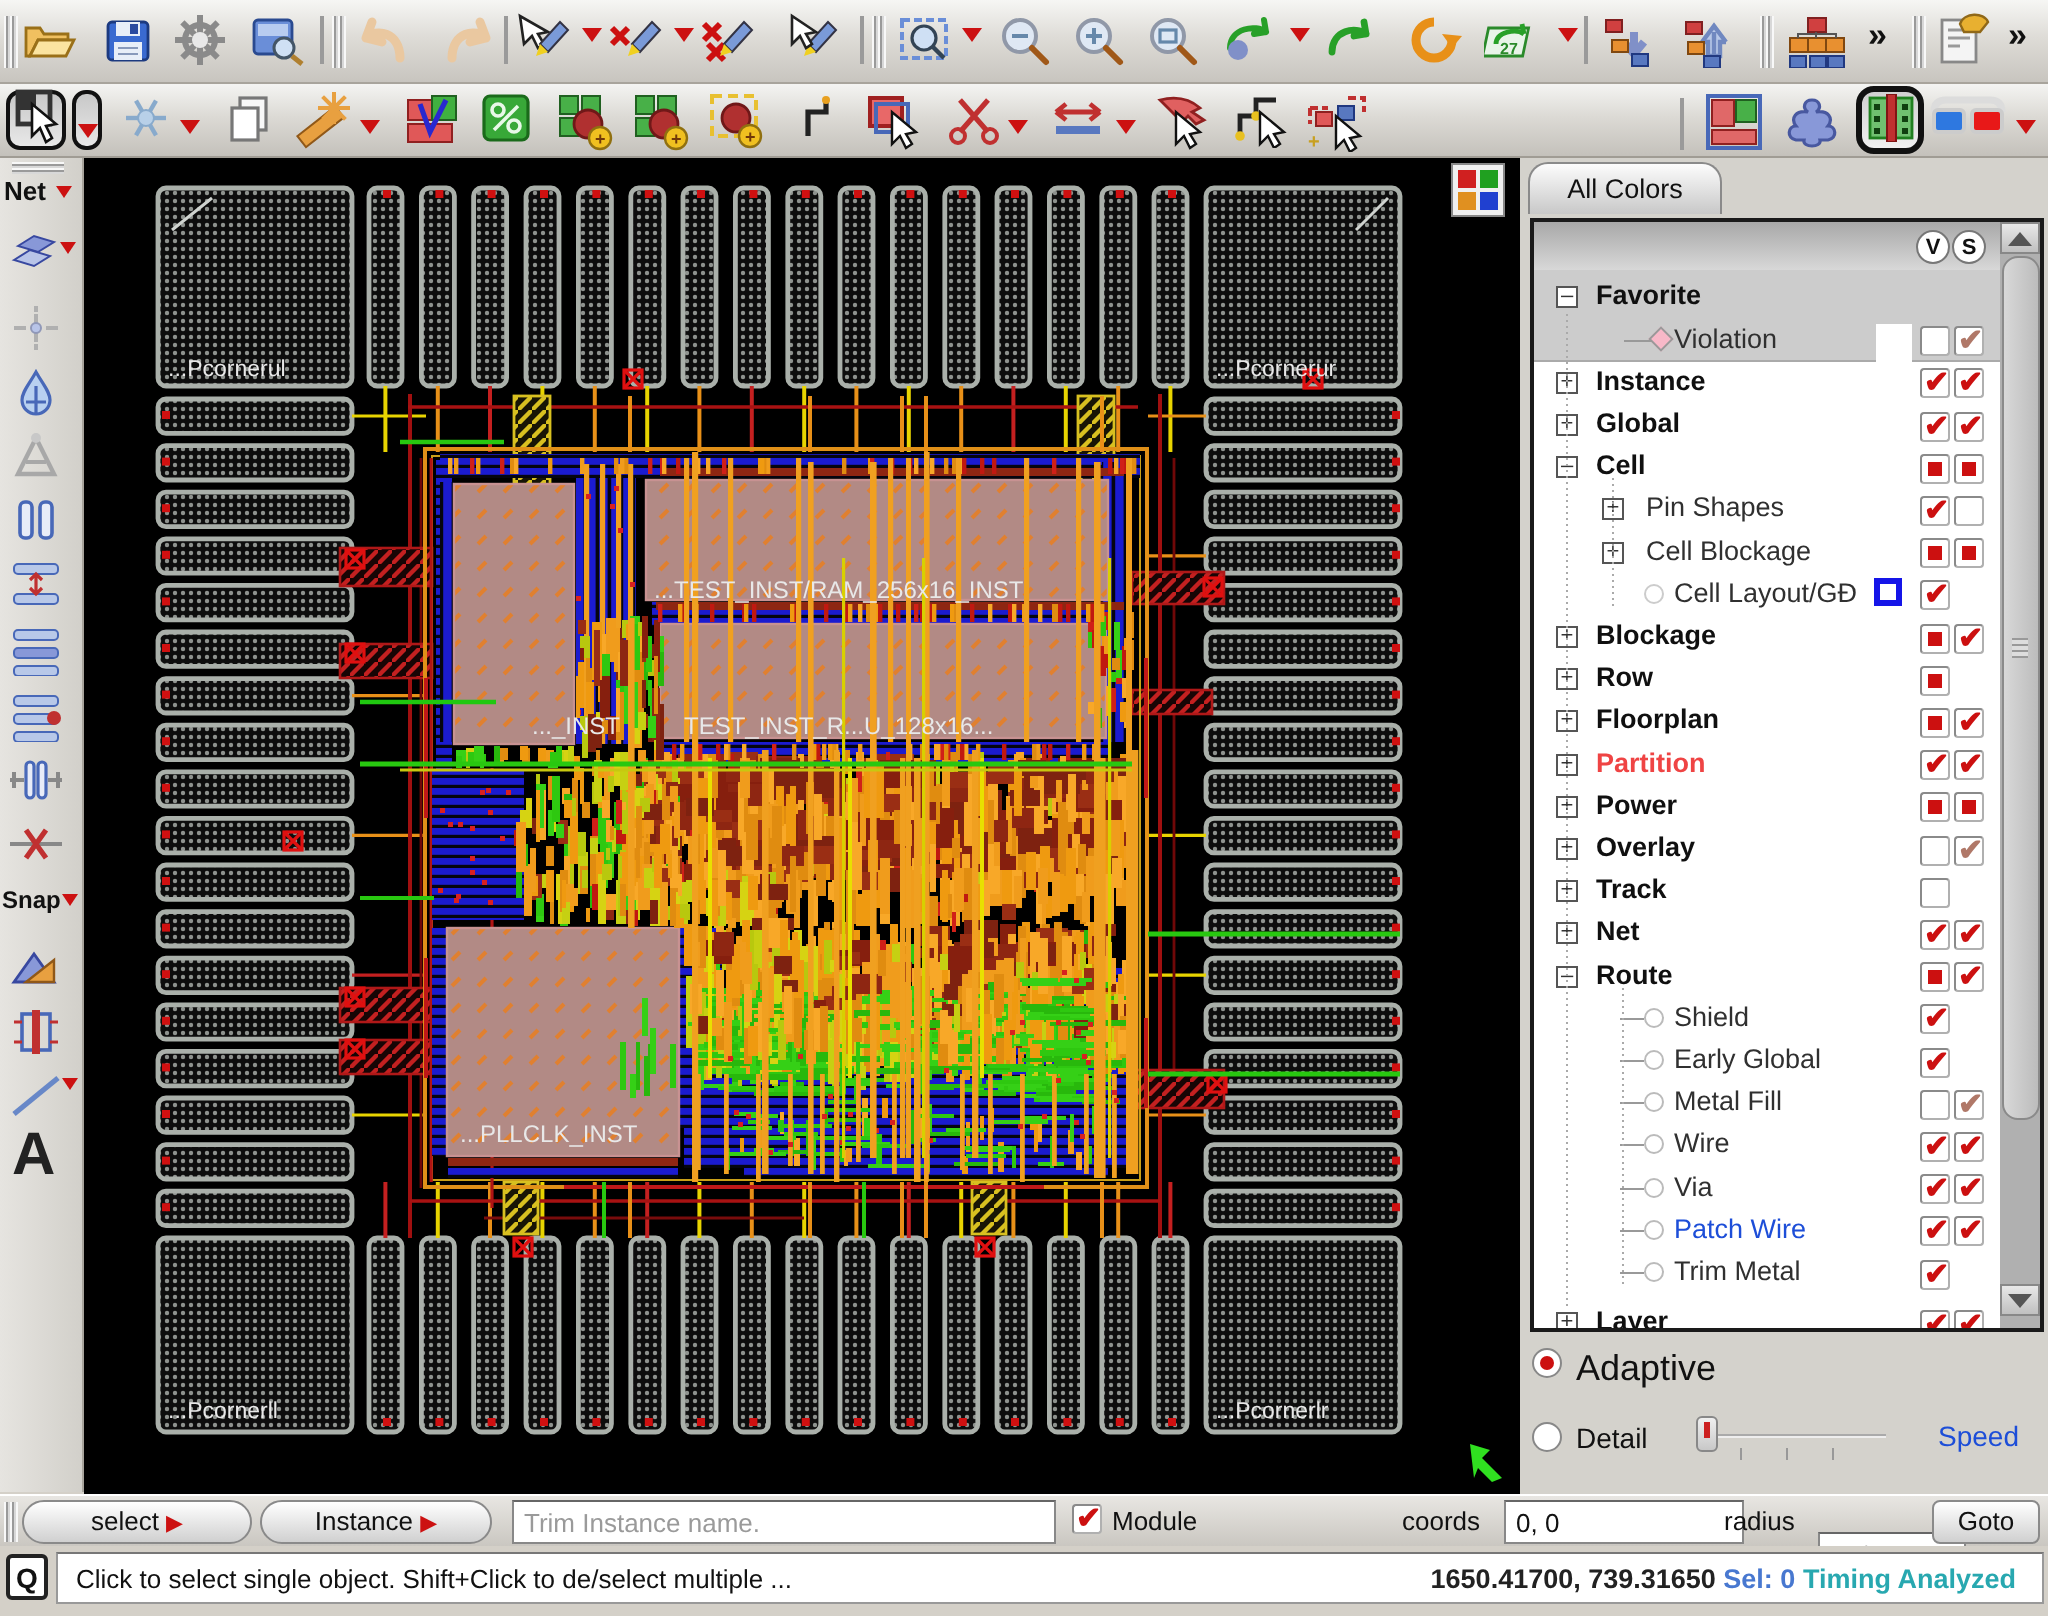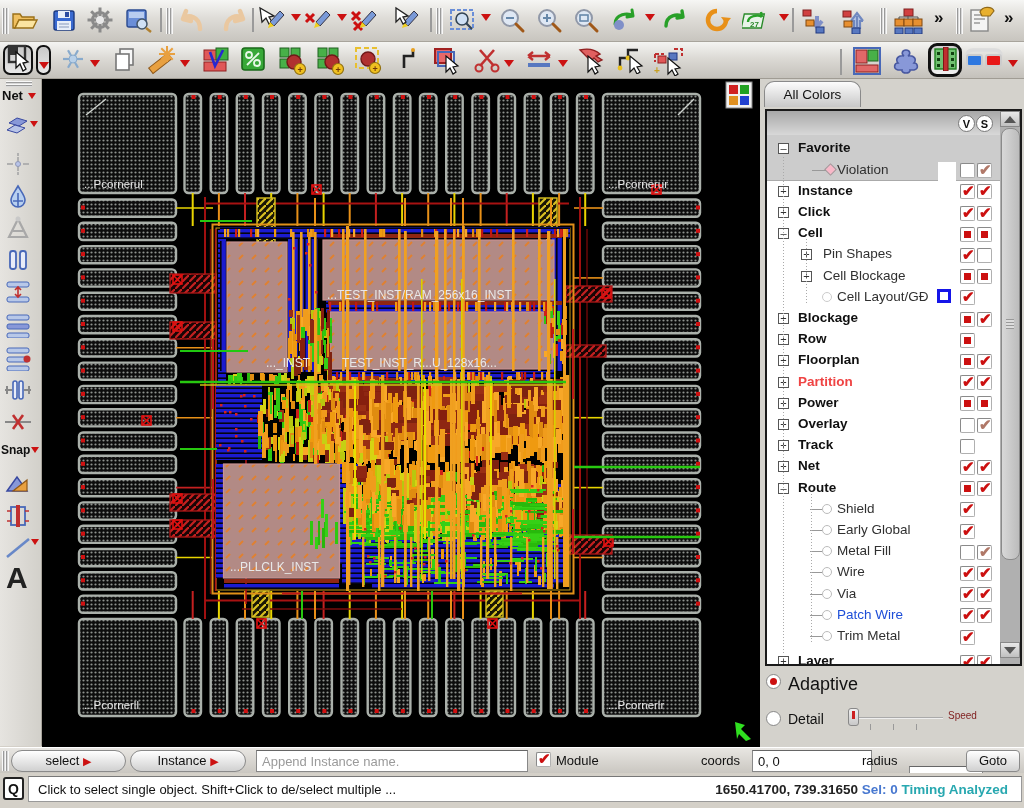--- a/index.html
+++ b/index.html
@@ -2993,21 +2993,21 @@
       <div class="cb" style="left:193px;top:52.1px"></div>
       <div class="cb chkdim" style="left:210px;top:52.1px"></div>
       <div class="trow" style="top:70.8px">
         <div class="exp" style="left:11px;top:4.1px">+</div>
         <div class="abs" style="left:31px;top:1px;font-weight:bold;color:#101010">Instance</div>
       </div>
       <div class="cb chk" style="left:193px;top:73.3px"></div>
       <div class="cb chk" style="left:210px;top:73.3px"></div>
       <div class="trow" style="top:92.0px">
         <div class="exp" style="left:11px;top:4.1px">+</div>
-        <div class="abs" style="left:31px;top:1px;font-weight:bold;color:#101010">Click</div>
+        <div class="abs" style="left:31px;top:1px;font-weight:bold;color:#101010">Global</div>
       </div>
       <div class="cb chk" style="left:193px;top:94.5px"></div>
       <div class="cb chk" style="left:210px;top:94.5px"></div>
       <div class="trow" style="top:113.2px">
         <div class="exp" style="left:11px;top:4.1px">–</div>
         <div class="abs" style="left:31px;top:1px;font-weight:bold;color:#101010">Cell</div>
       </div>
       <div class="cb part" style="left:193px;top:115.7px"></div>
       <div class="cb part" style="left:210px;top:115.7px"></div>
       <div class="trow" style="top:134.4px">
@@ -3147,27 +3147,27 @@
     <div class="abs" style="left:10px;top:599px;width:7px;height:7px;border-radius:50%;background:#cc1010"></div>
     <div class="abs" style="left:28px;top:595px;font-size:18px;color:#111">Adaptive</div>
     <div class="abs" style="left:6px;top:632px;width:15px;height:15px;border-radius:50%;background:#fff;border:1px solid #888"></div>
     <div class="abs" style="left:28px;top:632px;font-size:14px;color:#111">Detail</div>
     <div class="abs" style="left:88px;top:638px;width:95px;height:2px;background:#aaa;border-bottom:1px solid #eee"></div>
     <div class="abs" style="left:88px;top:629px;width:11px;height:18px;background:linear-gradient(#f0f0f0,#c8c8c8);border:1px solid #888;border-radius:3px"></div>
     <div class="abs" style="left:92px;top:632px;width:3px;height:8px;background:#cc2020"></div>
     <div class="abs" style="left:110px;top:645px;width:1px;height:6px;background:#999"></div>
     <div class="abs" style="left:133px;top:645px;width:1px;height:6px;background:#999"></div>
     <div class="abs" style="left:156px;top:645px;width:1px;height:6px;background:#999"></div>
-    <div class="abs" style="left:188px;top:631px;font-size:10px;color:#7f1d1d">Speed</div>
+    <div class="abs" style="left:209px;top:631px;font-size:14px;color:#1d4ed8">Speed</div>
   </div>
 <div id="cmdbar" class="abs">
     <div class="abs" style="left:2px;top:3px;width:7px;height:20px;background:repeating-linear-gradient(90deg,#f8f8f8 0 1px,#9a9a9a 1px 2px,#d8d8d8 2px 3px)"></div>
     <div class="pill" style="left:11px;top:2px;width:115px">select <span style="color:#cc1111;font-size:11px">▶</span></div>
     <div class="pill" style="left:130px;top:2px;width:116px">Instance <span style="color:#cc1111;font-size:11px">▶</span></div>
-    <div class="inp" style="left:256px;top:2px;width:272px;color:#9a9a9a">Append Instance name.</div>
+    <div class="inp" style="left:256px;top:2px;width:272px;color:#9a9a9a">Trim Instance name.</div>
     <div class="cb chk" style="left:536px;top:4px"></div>
     <div class="abs" style="left:556px;top:5px;font-size:13px;color:#111">Module</div>
     <div class="abs" style="left:701px;top:5px;font-size:13px;color:#111">coords</div>
     <div class="inp" style="left:752px;top:2px;width:120px">0, 0</div>
     <div class="abs" style="left:862px;top:5px;font-size:13px;color:#111">radius</div>
     <div class="inp" style="left:909px;top:18px;width:74px">150</div>
     <div class="pill" style="left:966px;top:2px;width:54px;border-radius:4px">Goto</div>
   </div>
 <div id="sbar" class="abs">
     <div class="abs" style="left:3px;top:4px;width:21px;height:23px;background:#fff;border:2px solid #222;border-radius:3px;font-size:14px;font-weight:bold;text-align:center;line-height:20px;color:#111">Q</div>

